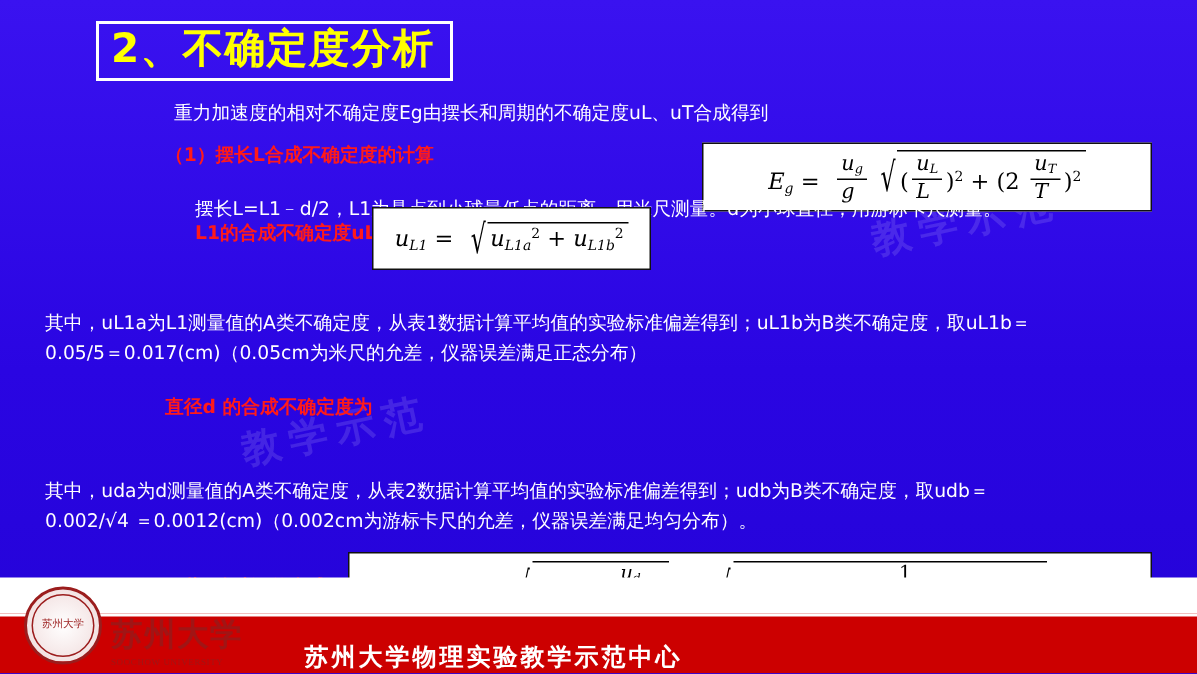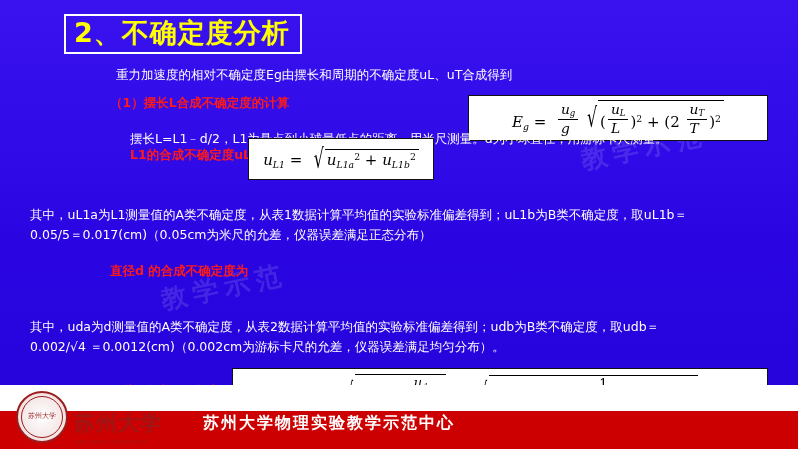--- a/index.html
+++ b/index.html
@@ -132,21 +132,21 @@
     position: absolute;
     left: 0;
     bottom: 38px;
     width: 798px;
     height: 26px;
     background: #ffffff;
   }
   .bottom-text {
     position: absolute;
     left: 0;
-    bottom: 15px;
+    bottom: 0;
     width: 658px;
     text-align: center;
     color: #ffffff;
     font-size: 16px;
     font-weight: bold;
     letter-spacing: 2px;
     font-family: "DejaVu Sans", sans-serif;
   }
   .logo-seal {
     position: absolute;

